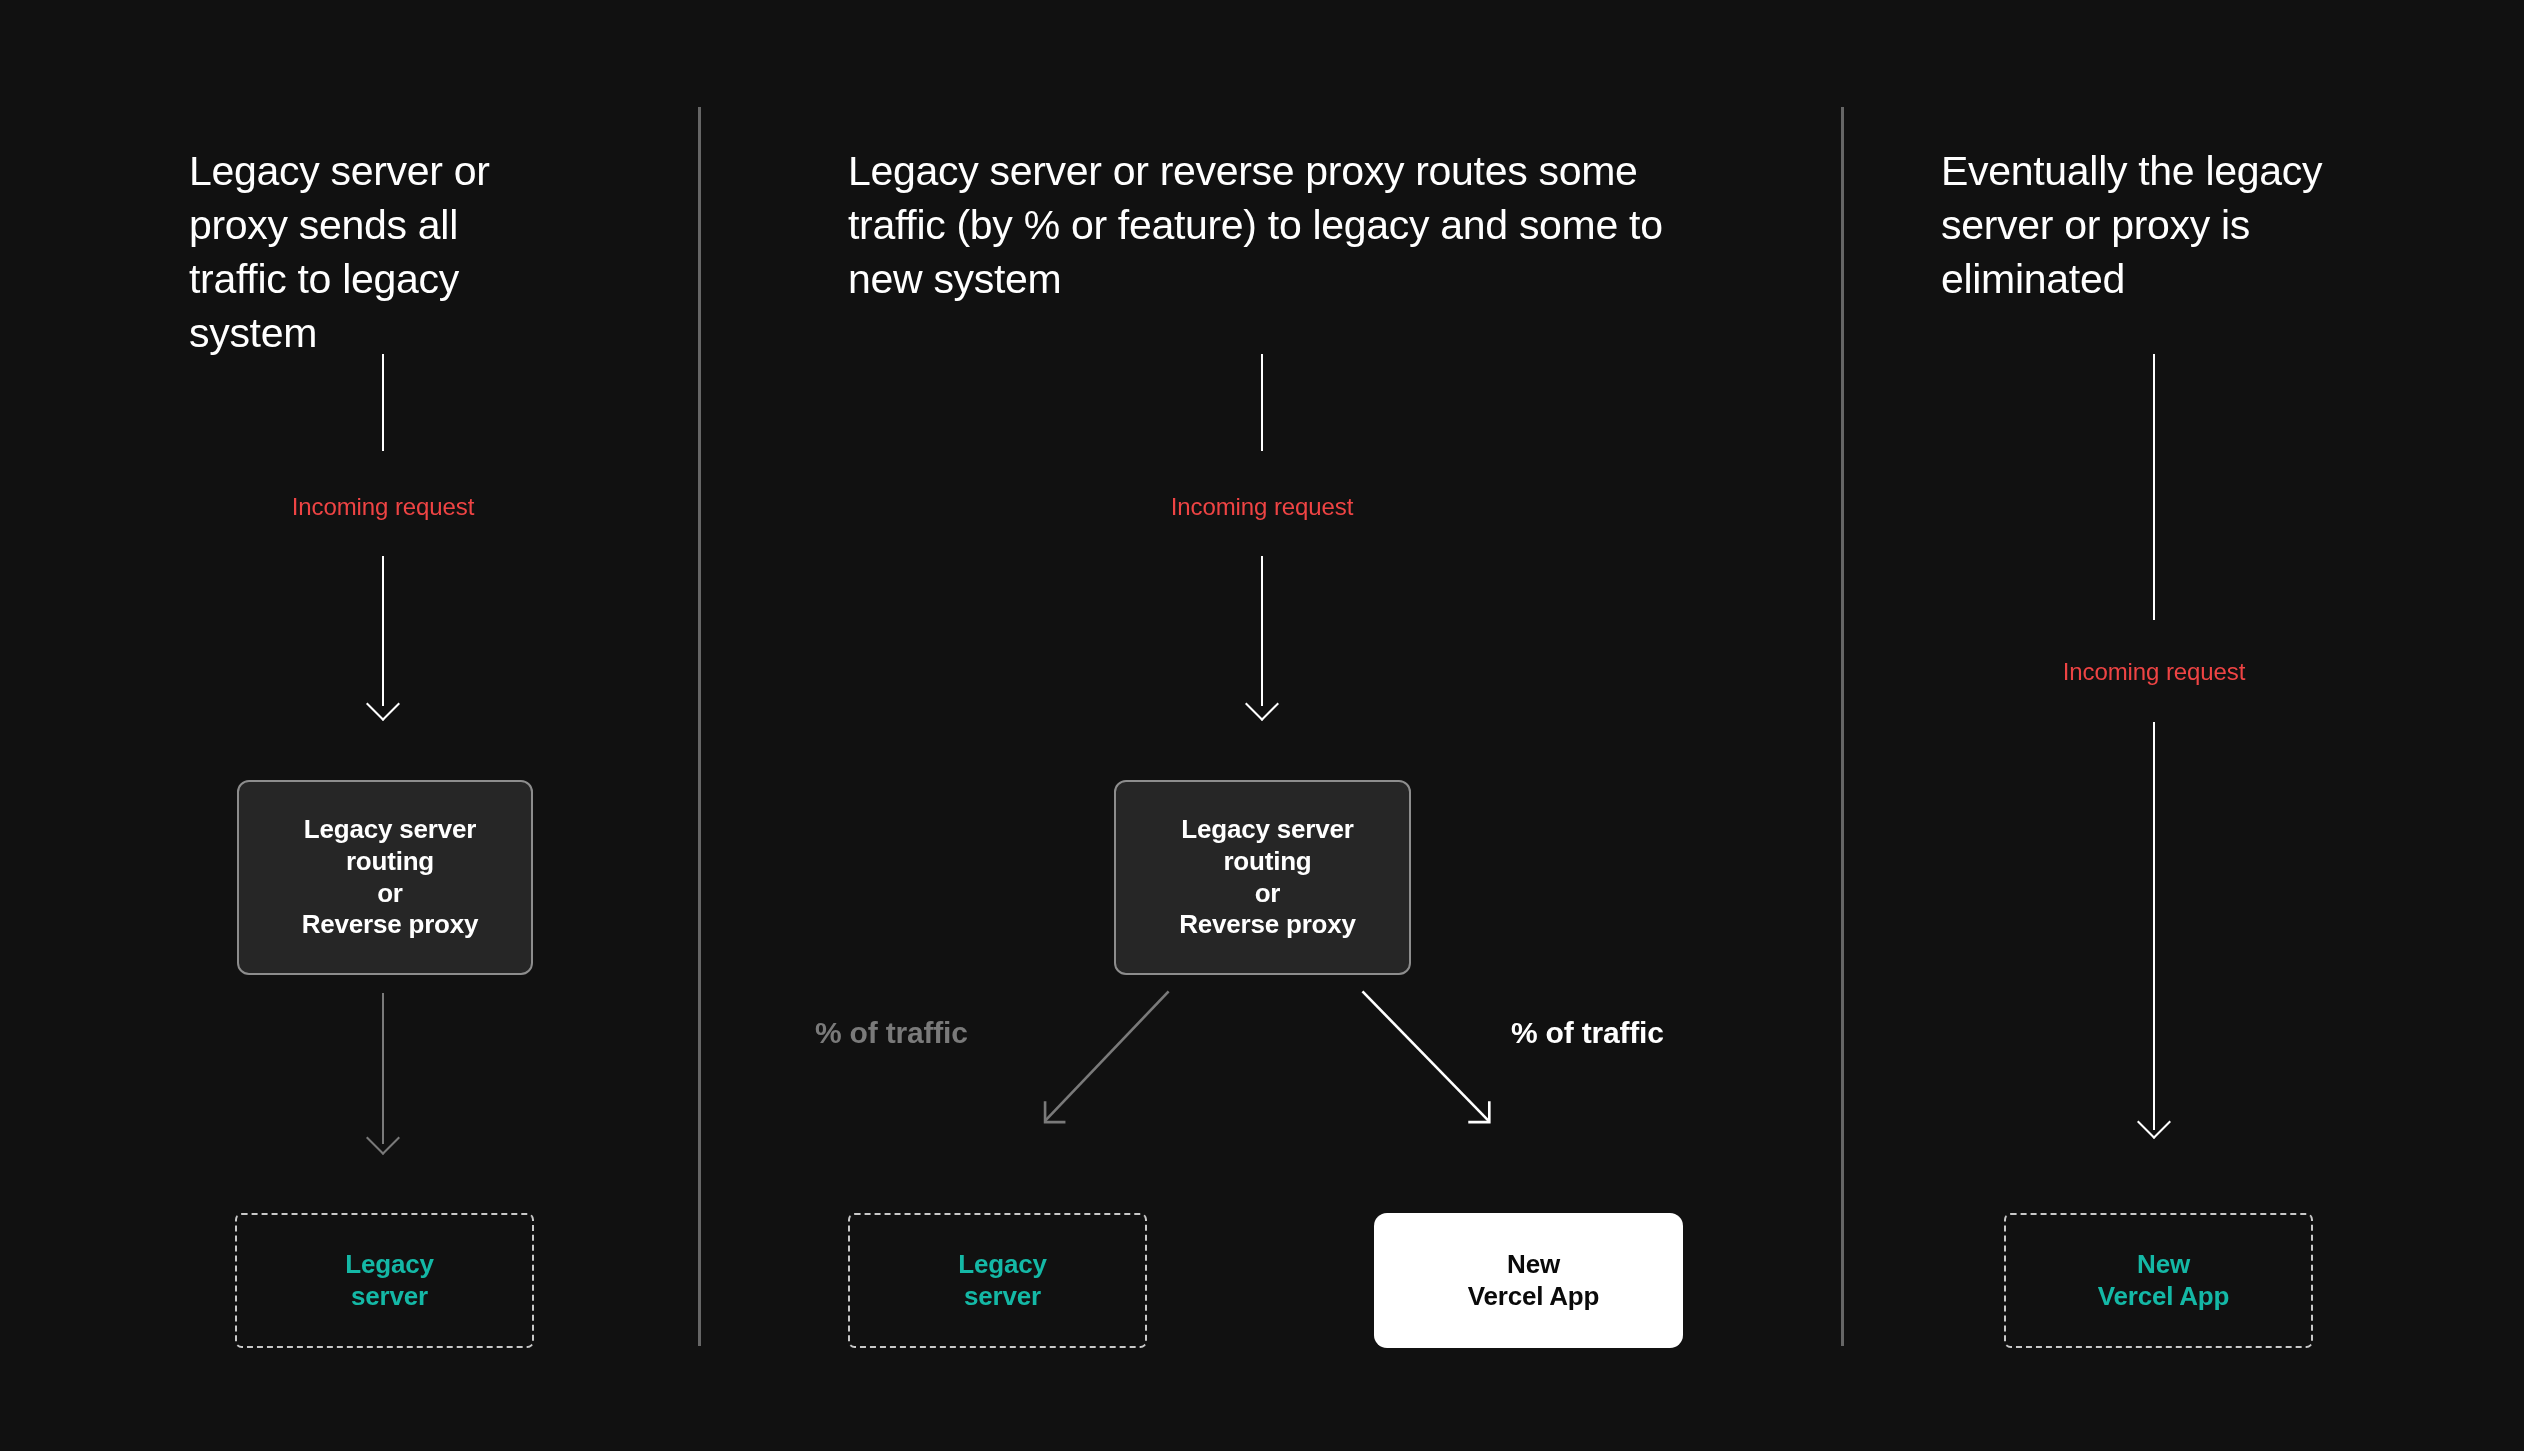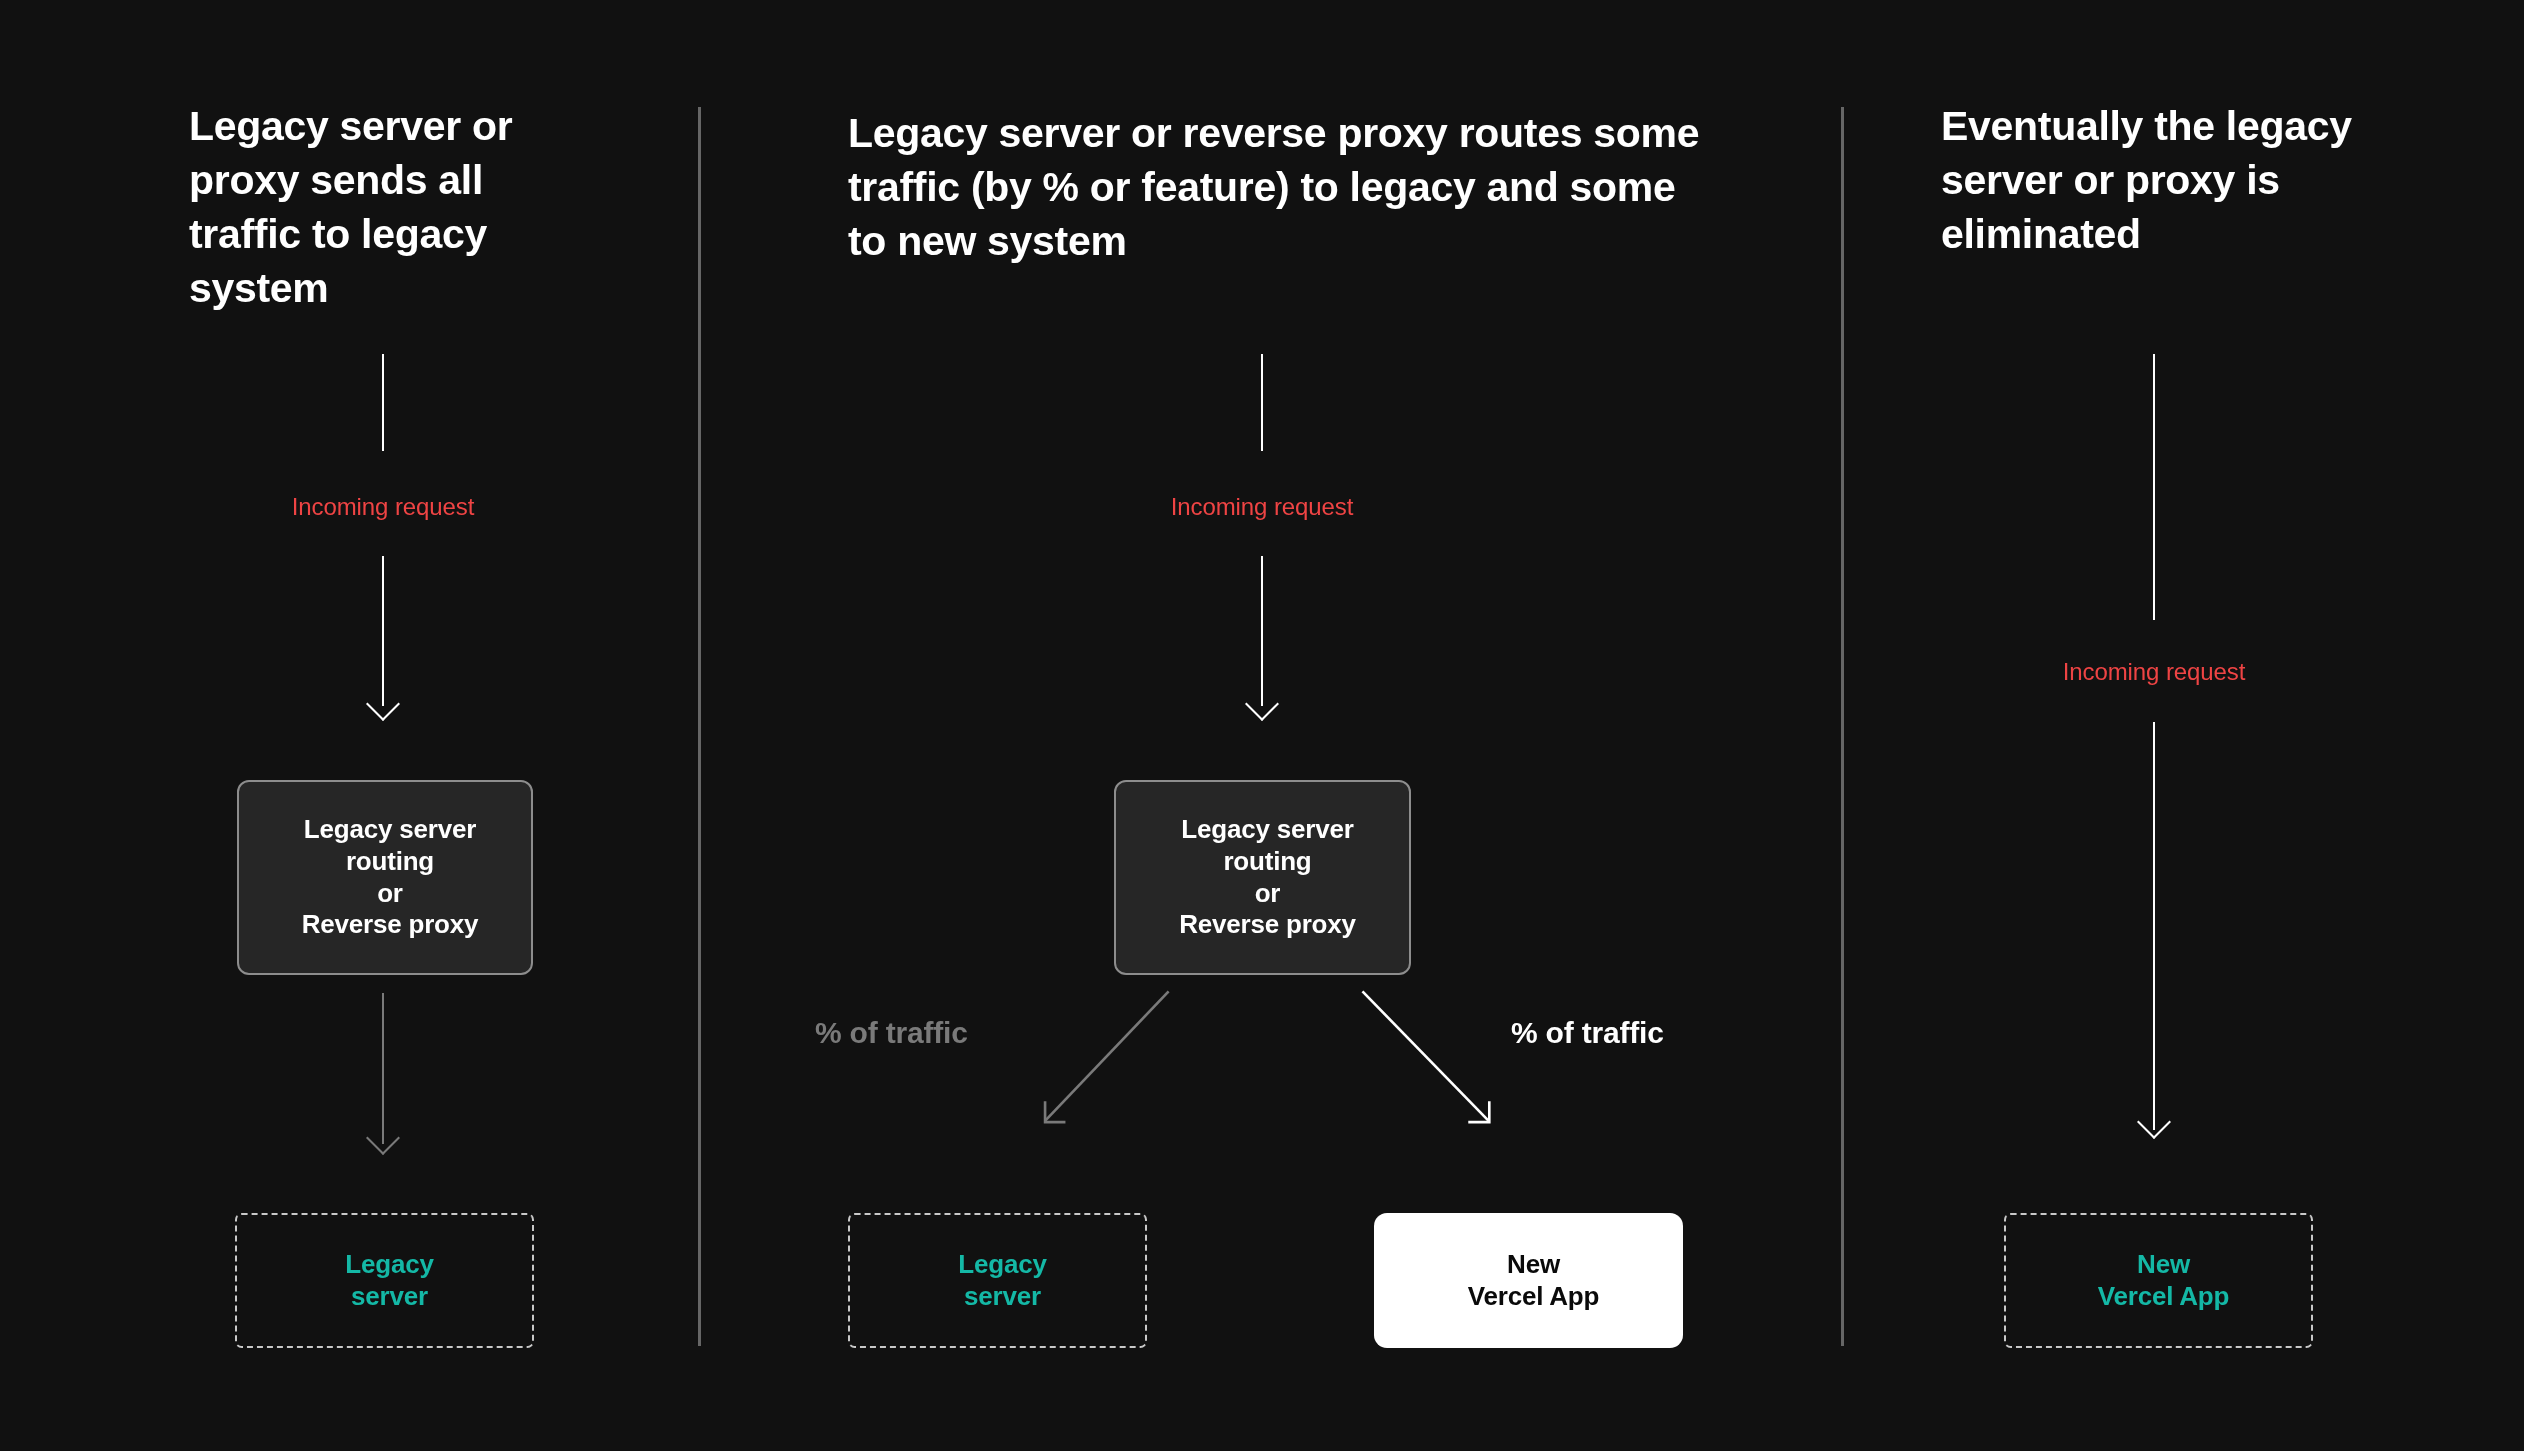--- a/index.html
+++ b/index.html
@@ -31,28 +31,29 @@
     top: 107px;
     height: 1239px;
   }
   .divider.d1 { left: 698px; }
   .divider.d2 { left: 1841px; }
 
   
   .heading {
     position: absolute;
     font-size: 41px;
-    font-weight: 700;
+    font-weight: 400;
     line-height: 1.32;
     letter-spacing: -0.3px;
     color: #ffffff;
     white-space: pre-line;
+    margin-top: 45px;
   }
   .heading.h1 { left: 189px;  top: 99px; width: 368px; }
-  .heading.h2 { left: 848px; top: 106px; width: 868px; }
+  .heading.h2 { left: 848px; top: 99px; width: 868px; }
   .heading.h3 { left: 1941px; top: 99px; width: 421px; }
 
   
   .flow-label {
     position: absolute;
     font-size: 24px;
     font-weight: 400;
     color: #ef4444;
     white-space: nowrap;
     transform: translateX(-50%);

